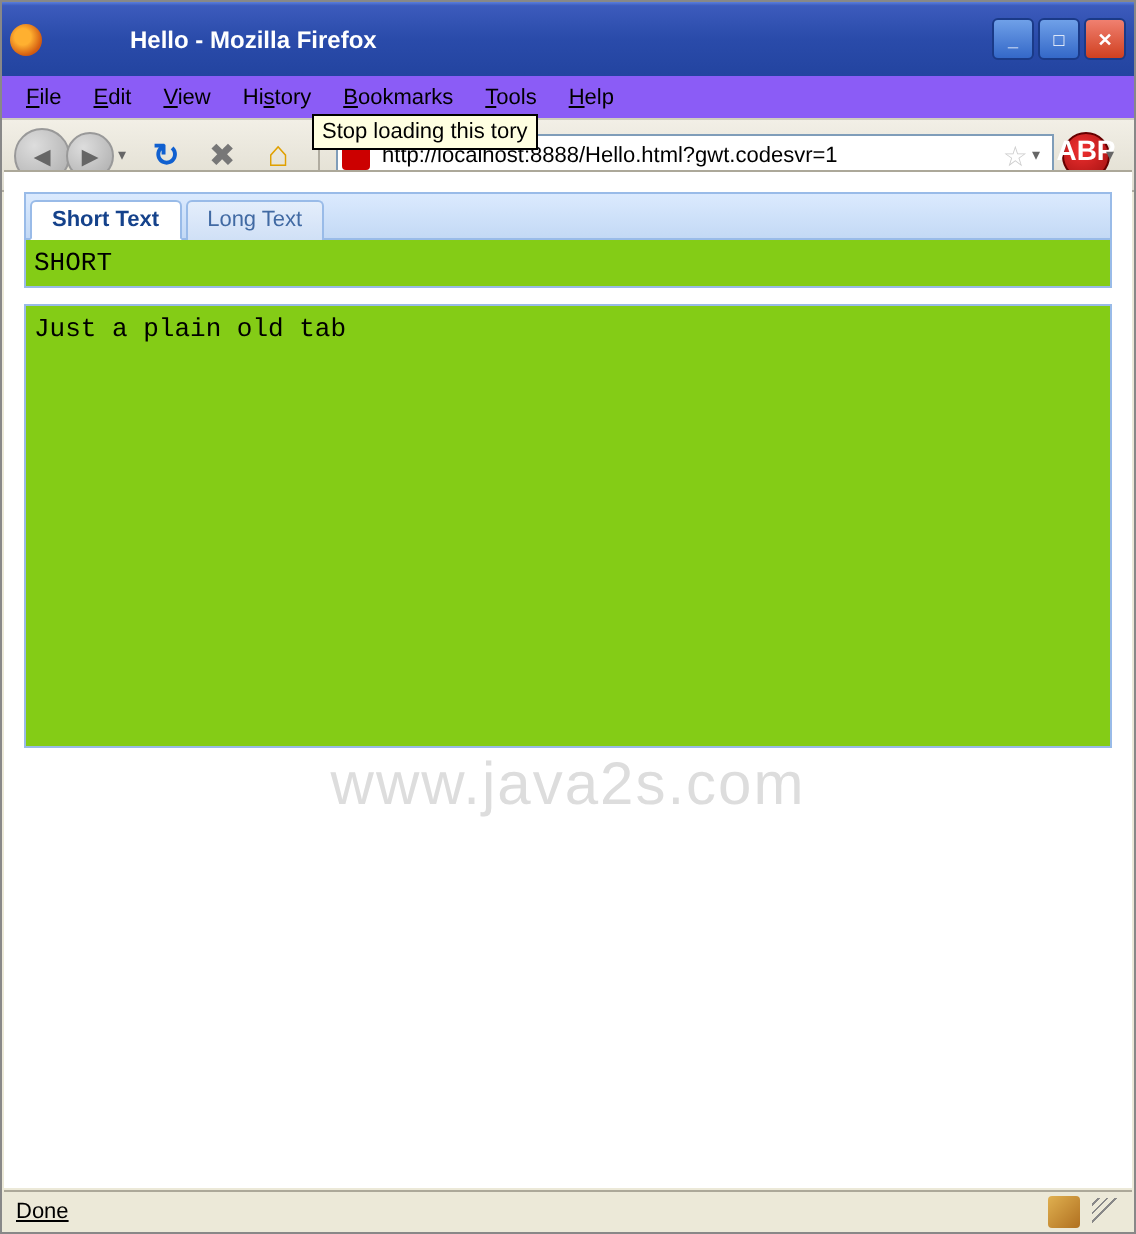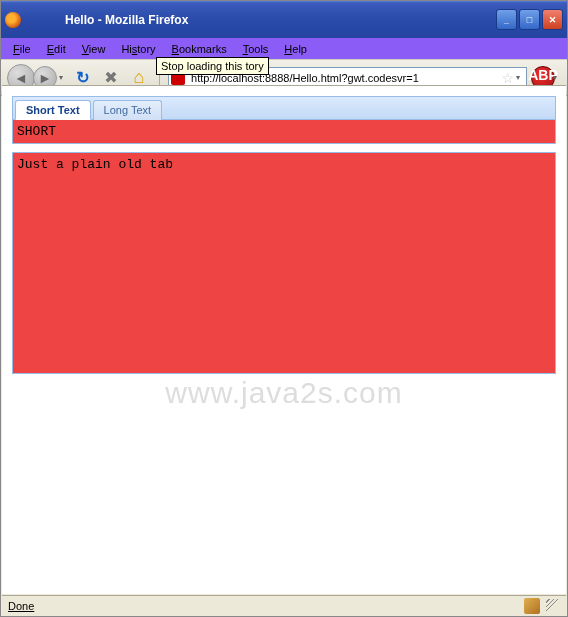--- a/index.html
+++ b/index.html
@@ -38,21 +38,21 @@
   
   .viewport { position:absolute; left:1px; right:1px; top:84px; bottom:22px; background:#fff; overflow:hidden; border-top:1px solid #aca899;}
   .page { padding:10px 10px; }
   
   
   .ext-tabs { border:1px solid #99bbe8; margin-bottom:8px; }
   .ext-tabstrip { background:linear-gradient(to bottom,#dbeafe,#c3d9f5); padding:2px 0 0 2px; display:flex; gap:0; border-bottom:1px solid #99bbe8;}
   .ext-tab { padding:3px 10px; font-size:11px; color:#416aa3; border:1px solid #99bbe8; border-bottom:none; margin-right:2px; background:linear-gradient(to bottom,#e4eefb,#d0e0f6); border-radius:3px 3px 0 0; cursor:pointer; position:relative; top:1px;}
   .ext-tab.active { background:#fff; font-weight:bold; border-bottom:1px solid #fff; color:#15428b;}
   .ext-tab.disabled { color:#aaa; cursor:default;}
-  .ext-body { background:#ef4444; padding:4px 4px; font-family:"Courier New",monospace; font-size:13px; min-height:18px;}
+  .ext-body { background:#84cc16; padding:4px 4px; font-family:"Courier New",monospace; font-size:13px; min-height:18px;}
   .ext-body.tall { height:220px;}
   
   .watermark { position:absolute; left:0; right:0; top:290px; text-align:center; font-size:30px; color:#ddd; font-family:Liberation Sans, sans-serif; pointer-events:none; letter-spacing:1px;}
   
   
   .statusbar { position:absolute; left:1px; right:1px; bottom:1px; height:20px; background:#ece9d8; border-top:1px solid #aca899; display:flex; align-items:center; padding:0 6px; font-size:11px;text-decoration:underline;}
   .statusbar .spacer { flex:1;}
   .statusicon { width:16px; height:16px; background:linear-gradient(135deg,#e0b050,#b07020); border-radius:2px; margin-left:4px;}
   .grip { width:14px; height:14px; margin-left:6px; background:
     linear-gradient(135deg, transparent 0 2px, #888 2px 3px, transparent 3px 5px, #888 5px 6px, transparent 6px 8px, #888 8px 9px, transparent 9px);}

